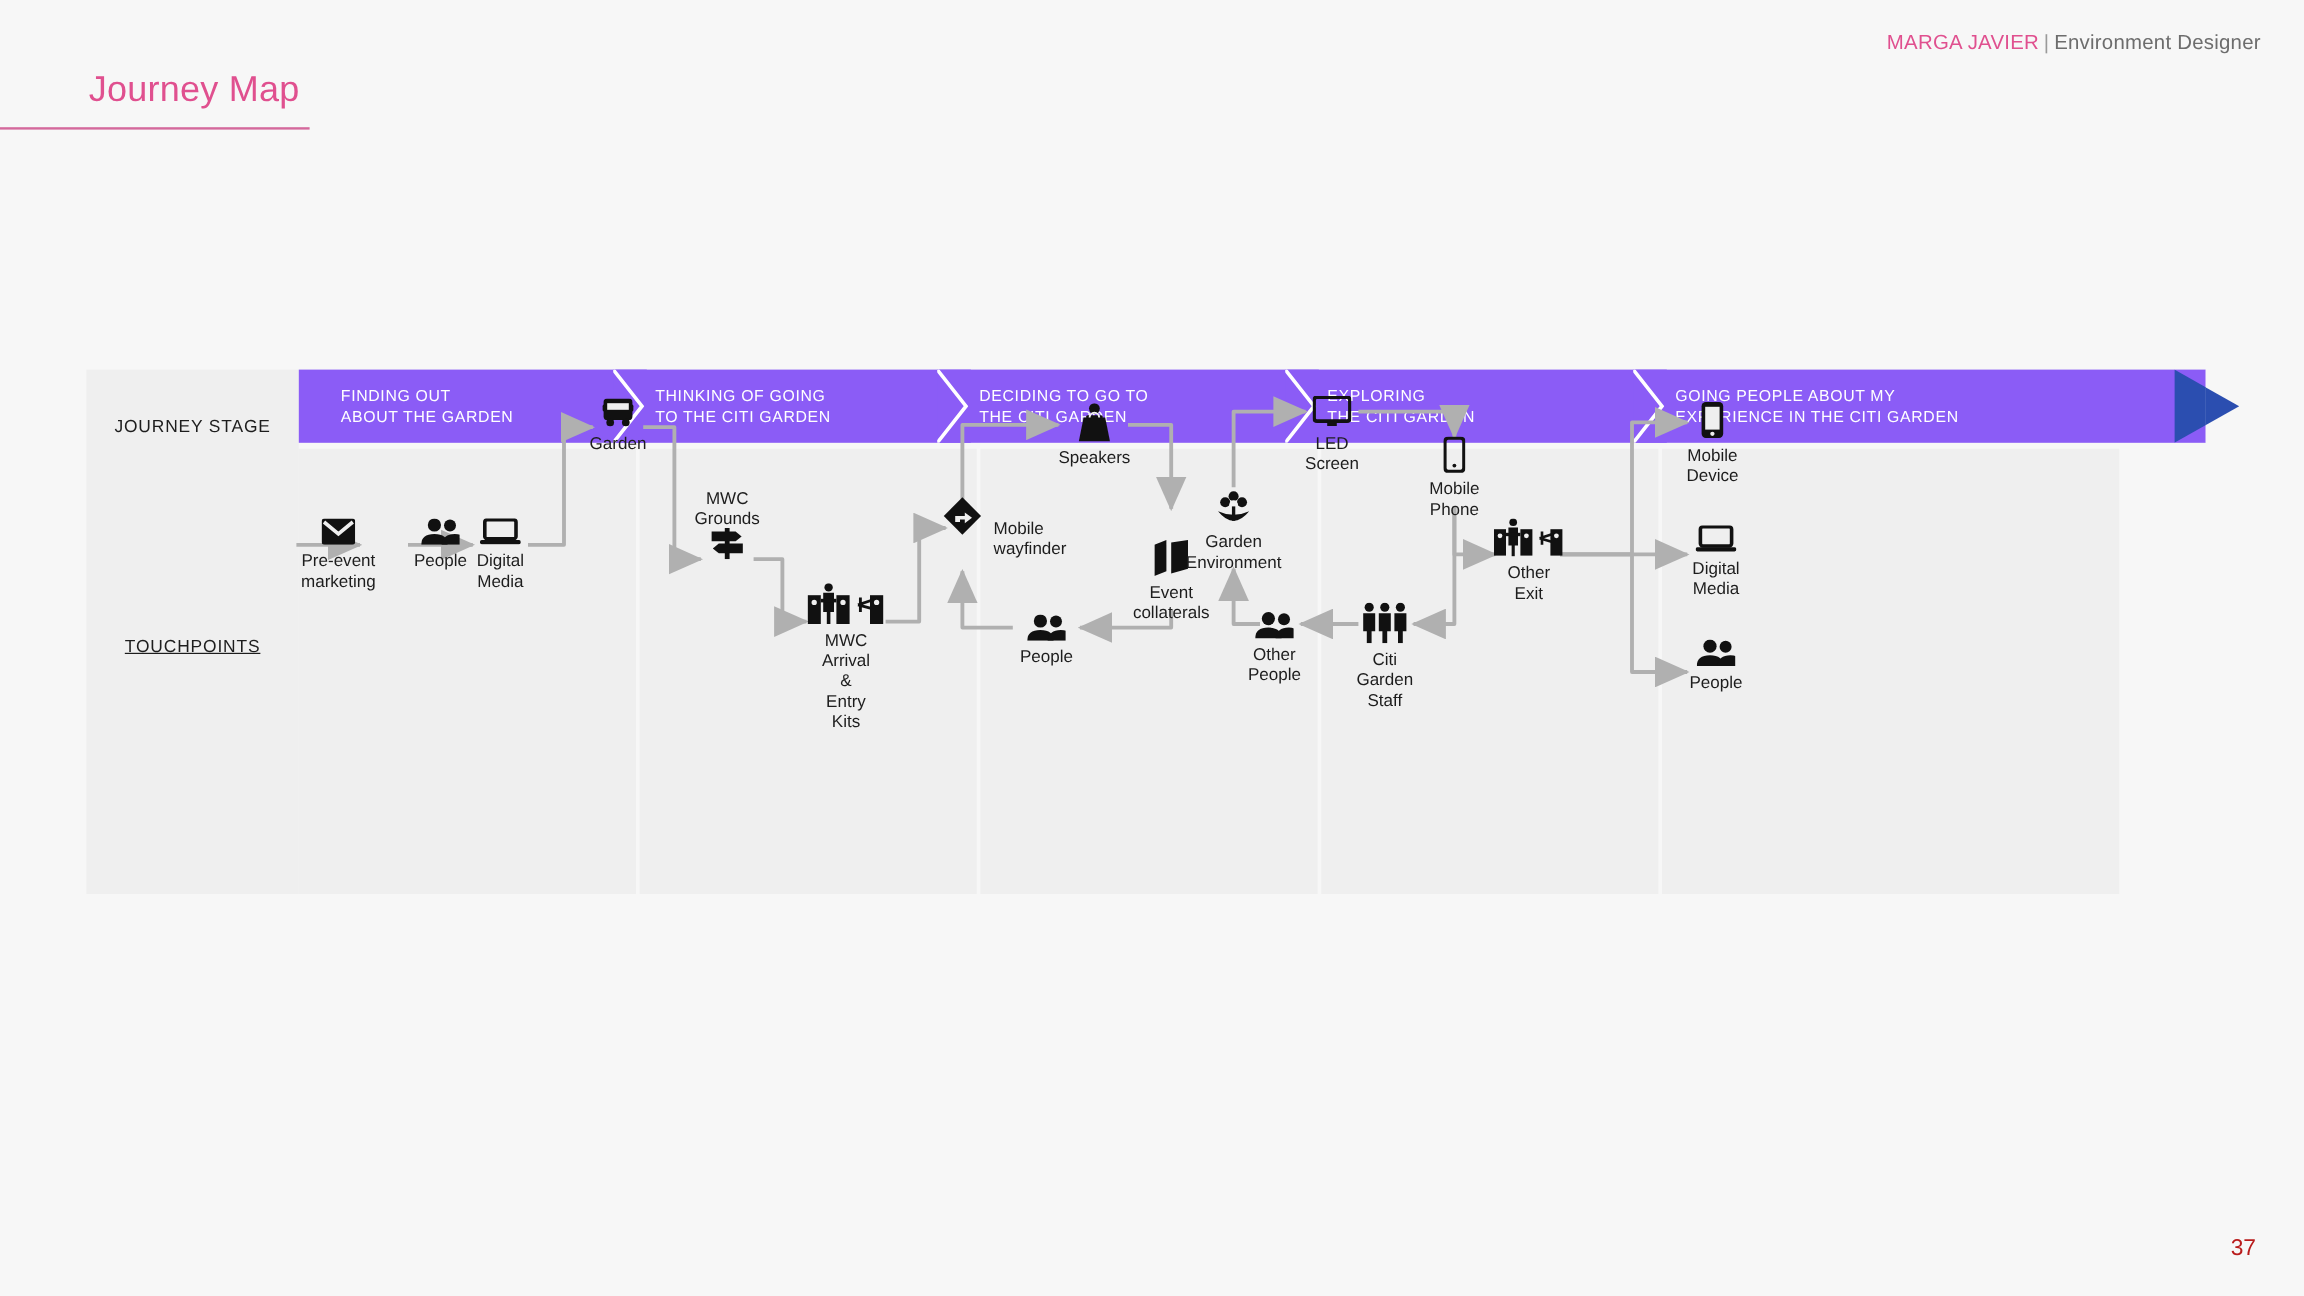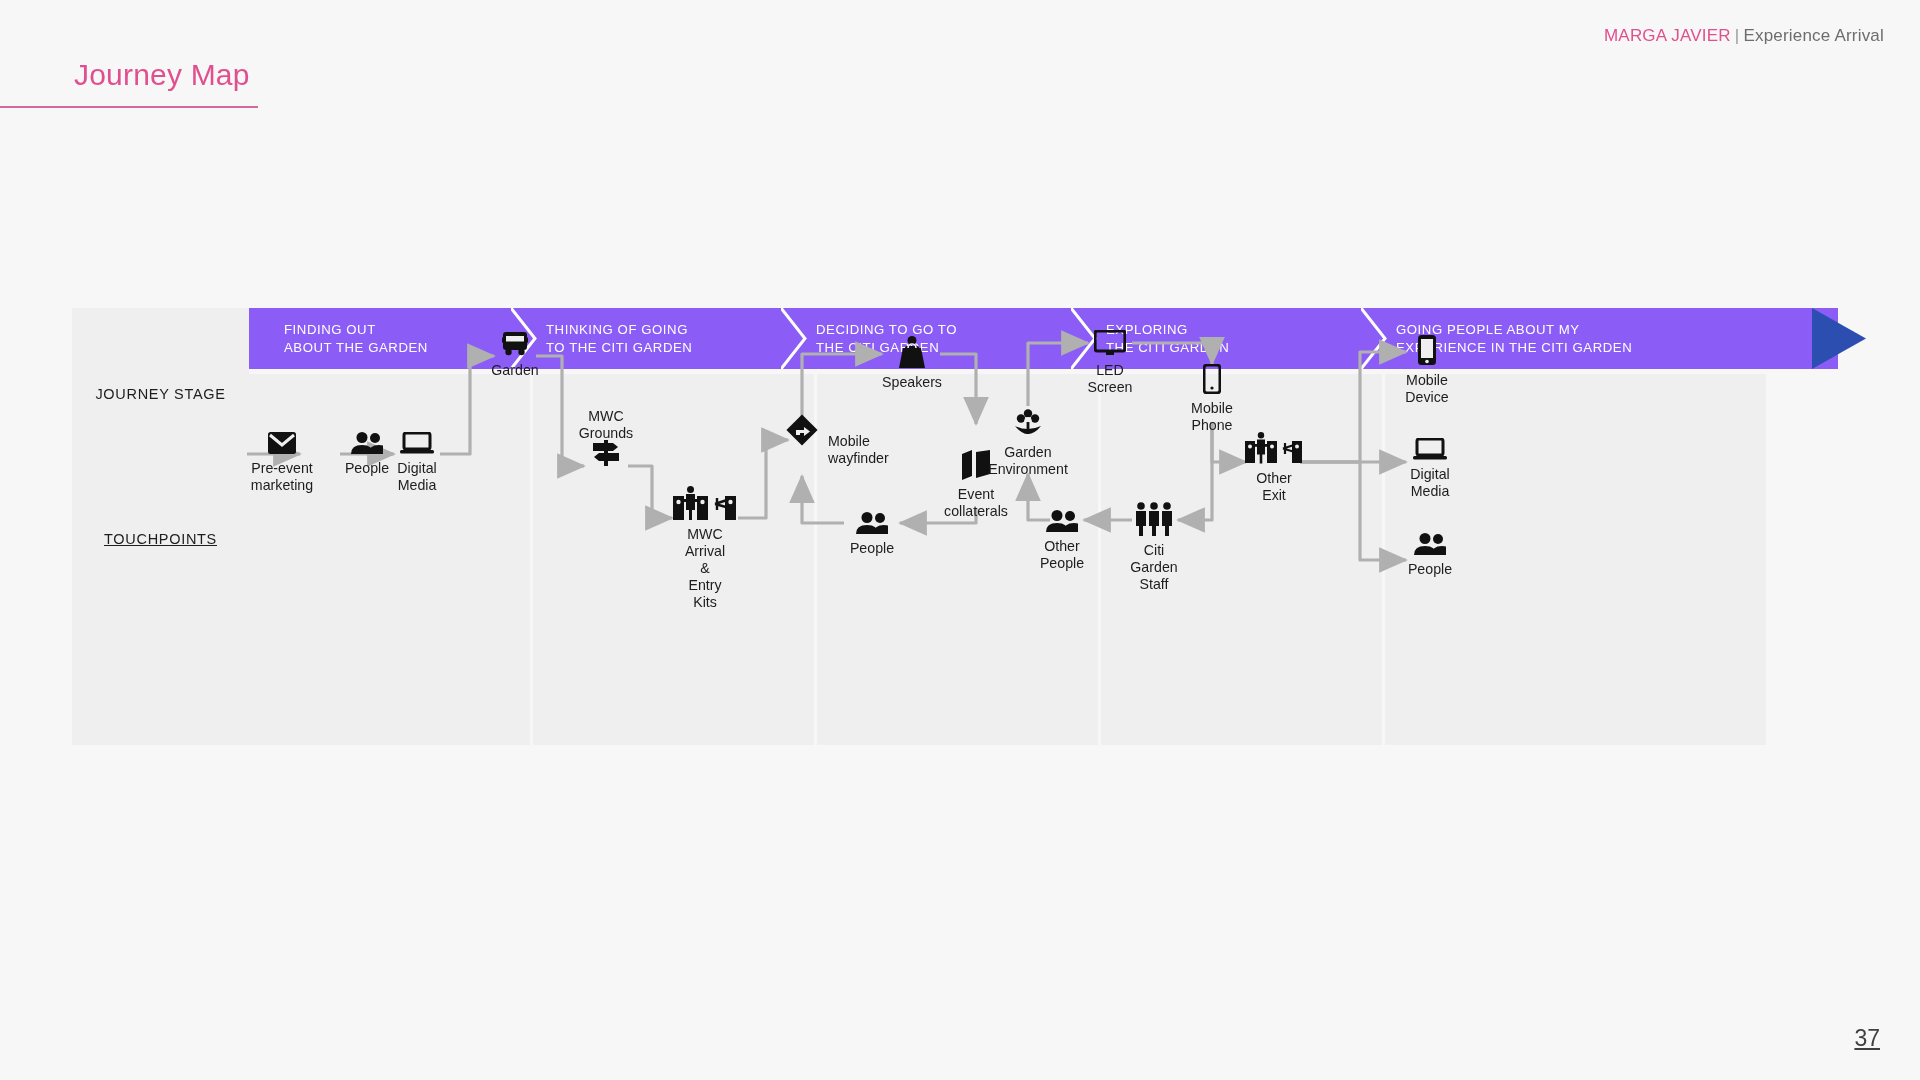--- a/index.html
+++ b/index.html
@@ -23,35 +23,35 @@
   .title {
     position: absolute; left: 74px; top: 58px;
     font-size: 30px; color: #e0508f; font-weight: 400; letter-spacing: .2px;
   }
   .title-rule {
     position: absolute; left: 0px; top: 106px; width: 258px; height: 2px;
     background: #d4699c;
   }
   .pagenum {
     position: absolute; right: 40px; bottom: 28px;
-    font-size: 23px; color: #404040; text-decoration: underline;
+    font-size: 19px; color: #b91c1c;
   }
 
   
   #map { position: absolute; left: 72px; top: 308px; width: 1794px; height: 437px; }
 
   .rowlabel-col {
     position: absolute; left: 0; top: 0; width: 177px; height: 437px;
     background: #efefef;
   }
   .rowlabel {
     position: absolute; left: 0; width: 177px; text-align: center;
     font-size: 14.5px; color: #1d1d1d; letter-spacing: .7px;
   }
-  .rowlabel.stage { top: 40px; margin-top: 38px; }
+  .rowlabel.stage { top: 40px; }
   .rowlabel.touch { top: 223px; text-decoration: underline; }
 
   
   .stage-band { position: absolute; left: 177px; top: 0; width: 1617px; height: 61px; }
   .stage-cell {
     position: absolute; top: 0; height: 61px;
     background: #8b5cf6;
     color: #ffffff;
   }
   .stage-cell .stage-txt {
@@ -83,21 +83,21 @@
   .lbl.above { left: 50%; transform: translateX(-50%); bottom: 24px; text-align: center; }
 
   svg.wires { position: absolute; left: 0; top: 0; width: 1794px; height: 437px; overflow: visible; }
 </style>
 </head>
 <body>
 
 <div id="slide">
 
   <div class="hdr-right">
-    <span class="hdr-name">MARGA JAVIER</span><span class="hdr-sep">|</span><span class="hdr-role">Experience Arrival</span>
+    <span class="hdr-name">MARGA JAVIER</span><span class="hdr-sep">|</span><span class="hdr-role">Environment Designer</span>
   </div>
 
   <div class="title">Journey Map</div>
   <div class="title-rule"></div>
   <div class="pagenum">37</div>
 
   <div id="map">
 
     <div class="rowlabel-col">
       <div class="rowlabel stage">JOURNEY STAGE</div>

